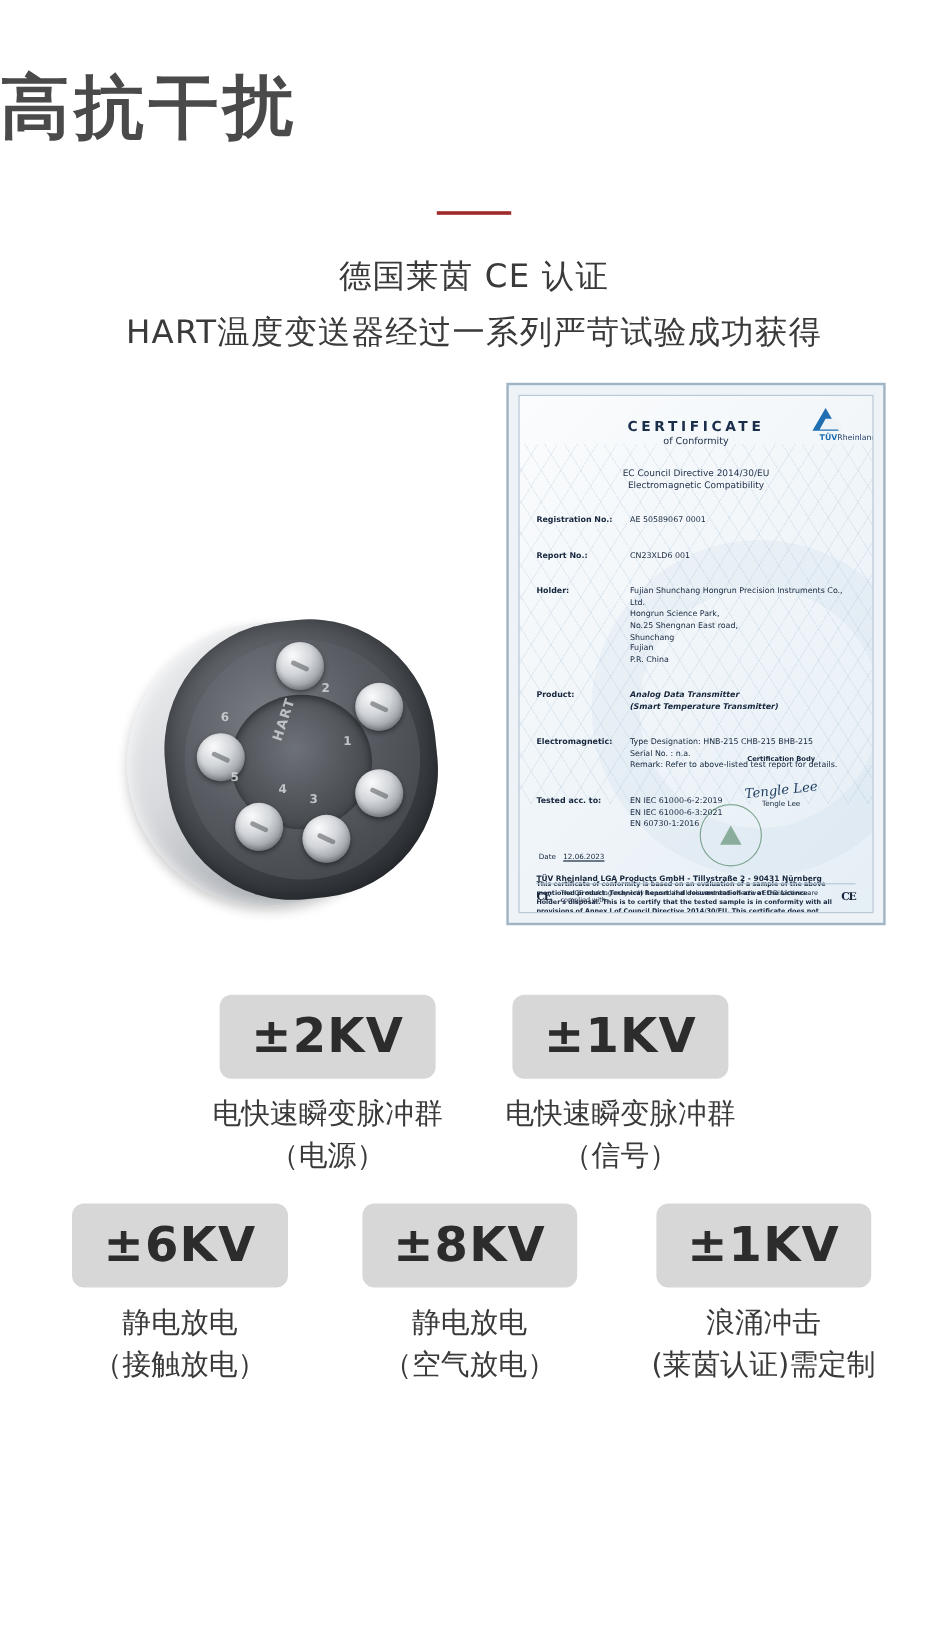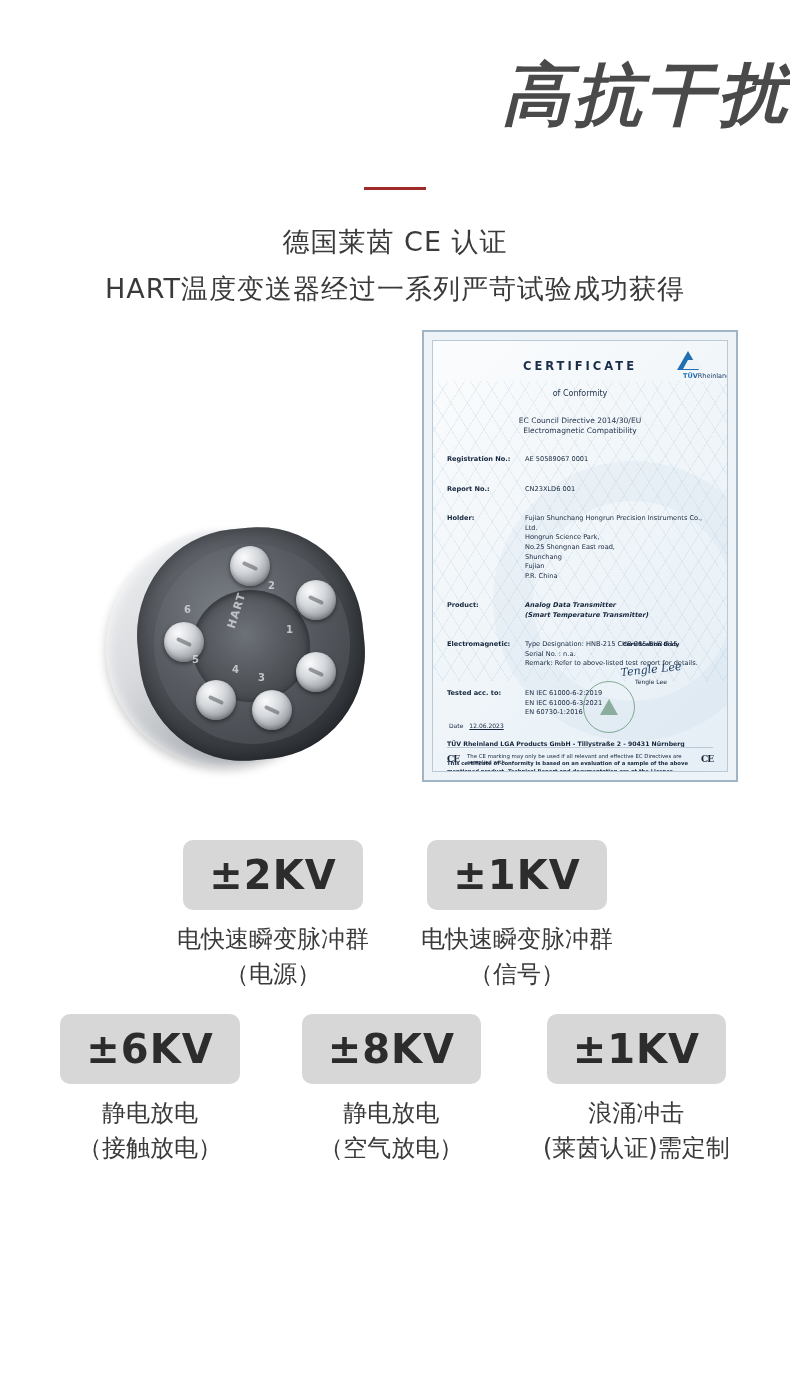--- a/index.html
+++ b/index.html
@@ -10,29 +10,28 @@
     background: #ffffff;
     font-family: "DejaVu Sans", "Liberation Sans", sans-serif;
     color: #222;
     overflow: hidden;
     position: relative;
   }
 
   .page { width: 790px; height: 1373px; position: relative; }
 
   .headline {
-    text-align: right;
-    font-size: 68px;
+    text-align: left;
+    font-size: 58px;
     font-weight: 700;
     color: #4a4a4a;
     letter-spacing: 4px;
     margin-top: 58px;
     line-height: 1.1;
     font-family: "DejaVu Sans", "Liberation Sans", sans-serif;
-    font-style: italic;
   }
 
   .divider {
     width: 62px;
     height: 3px;
     background: #9e2a2a;
     margin: 54px auto 0 auto;
   }
 
   .subhead {
@@ -99,21 +98,21 @@
   }
   .cert-title .t1 {
     font-size: 11.5px;
     letter-spacing: 3px;
     font-weight: 700;
     color: #1a2e4a;
   }
   .cert-title .t2 {
     font-size: 8px;
     color: #24344d;
-    margin-top: 16px;
+    margin-top: 1px;
     text-align: center;
   }
   .cert-title .t3 {
     font-size: 7.5px;
     color: #24344d;
     margin-top: 18px;
   }
   .cert-title .t4 {
     font-size: 7.5px;
     color: #24344d;

